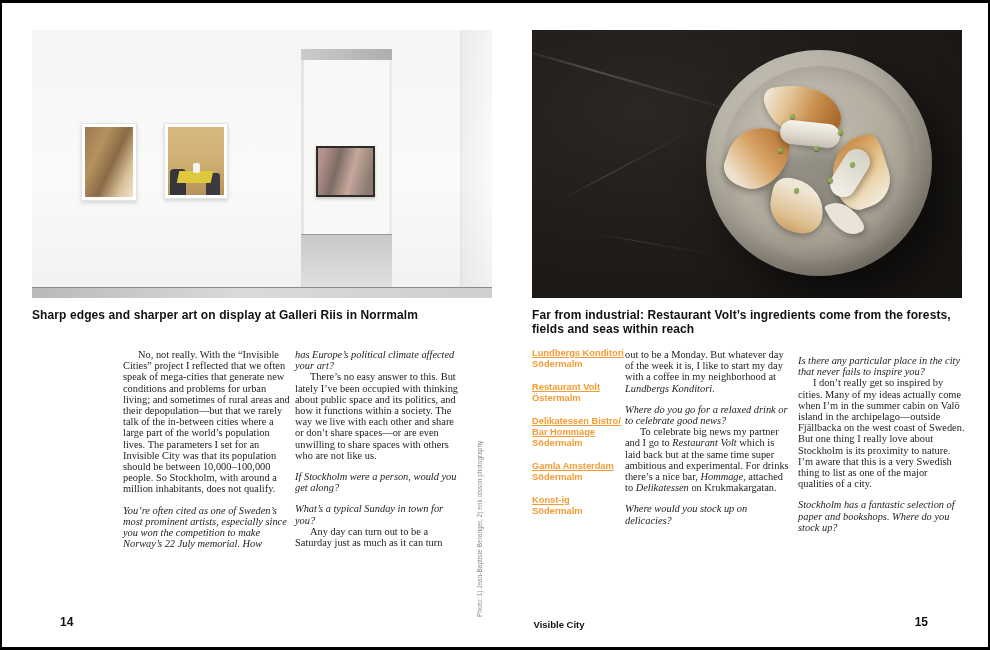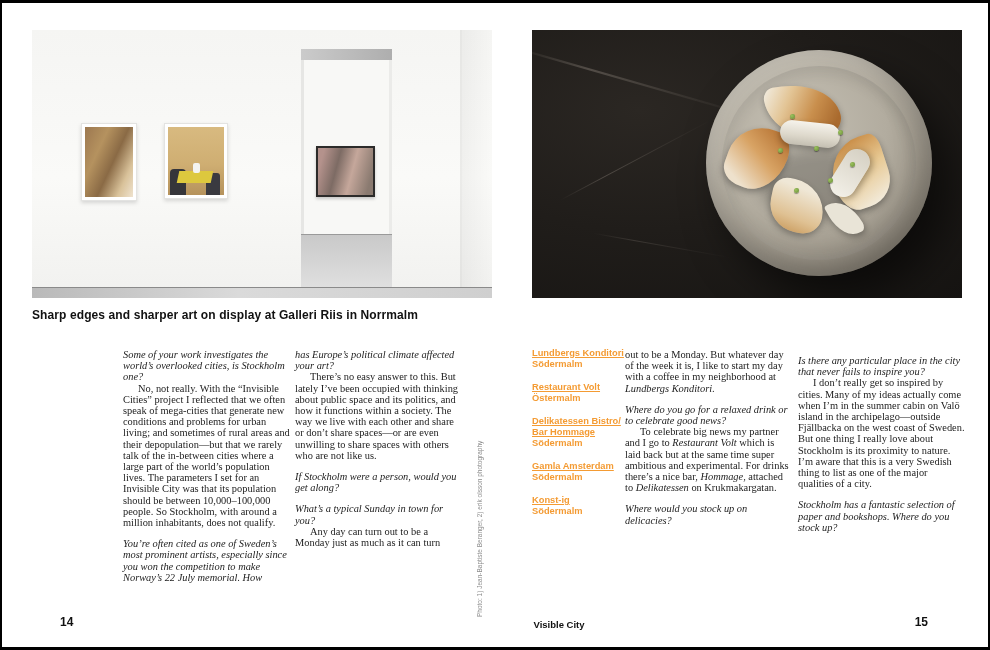--- a/index.html
+++ b/index.html
@@ -151,32 +151,32 @@
     <div class="herb" style="left:258px;top:84px"></div>
     <div class="herb" style="left:246px;top:118px"></div>
     <div class="herb" style="left:282px;top:116px"></div>
     <div class="herb" style="left:306px;top:100px"></div>
     <div class="herb" style="left:296px;top:148px"></div>
     <div class="herb" style="left:262px;top:158px"></div>
     <div class="herb" style="left:318px;top:132px"></div>
   </div>
 
   <div class="caption caption-left">Sharp edges and sharper art on display at Galleri Riis in Norrmalm</div>
+  <div class="caption caption-right">Far from industrial: Restaurant Volt’s ingredients come from the forests, fields and seas within reach</div>
 
   <div class="col col-l1">
-      <p class="para q"><span>Some of your work investigates the world’s overlooked cities, is Stockholm one?</span></p>
       <p class="para a"><span>No, not really. With the “Invisible Cities” project I reflected that we often speak of mega-cities that generate new conditions and problems for urban living; and sometimes of rural areas and their depopulation—but that we rarely talk of the in-between cities where a large part of the world’s population lives. The parameters I set for an Invisible City was that its population should be between 10,000–100,000 people. So Stockholm, with around a million inhabitants, does not qualify.</span></p>
       <p class="para q"><span>You’re often cited as one of Sweden’s most prominent artists, especially since you won the competition to make Norway’s 22 July memorial. How</span></p>
     </div>
   <div class="col col-l2">
       <p class="para q"><span>has Europe’s political climate affected your art?</span></p>
       <p class="para a"><span>There’s no easy answer to this. But lately I’ve been occupied with thinking about public space and its politics, and how it functions within a society. The way we live with each other and share or don’t share spaces—or are even unwilling to share spaces with others who are not like us.</span></p>
       <p class="para q"><span>If Stockholm were a person, would you get along?</span></p>
       <p class="para q"><span>What’s a typical Sunday in town for you?</span></p>
-      <p class="para a"><span>Any day can turn out to be a Monday just as much as it can turn</span></p>
+      <p class="para a"><span>Any day can turn out to be a Saturday just as much as it can turn</span></p>
     </div>
   <div class="col col-r1">
       <p class="para a cont"><span>out to be a Monday. But whatever day of the week it is, I like to start my day with a coffee in my neighborhood at </span><span class="em">Lundbergs Konditori</span><span>.</span></p>
       <p class="para q"><span>Where do you go for a relaxed drink or to celebrate good news?</span></p>
       <p class="para a"><span>To celebrate big news my partner and I go to </span><span class="em">Restaurant Volt</span><span> which is laid back but at the same time super ambitious and experimental. For drinks there’s a nice bar, </span><span class="em">Hommage</span><span>, attached to </span><span class="em">Delikatessen</span><span> on Krukmakargatan.</span></p>
       <p class="para q"><span>Where would you stock up on delicacies?</span></p>
     </div>
   <div class="col col-r2">
       <p class="para q"><span>Is there any particular place in the city that never fails to inspire you?</span></p>
       <p class="para a"><span>I don’t really get so inspired by cities. Many of my ideas actually come when I’m in the summer cabin on Valö island in the archipelago—outside Fjällbacka on the west coast of Sweden. But one thing I really love about Stockholm is its proximity to nature. I’m aware that this is a very Swedish thing to list as one of the major qualities of a city.</span></p>

